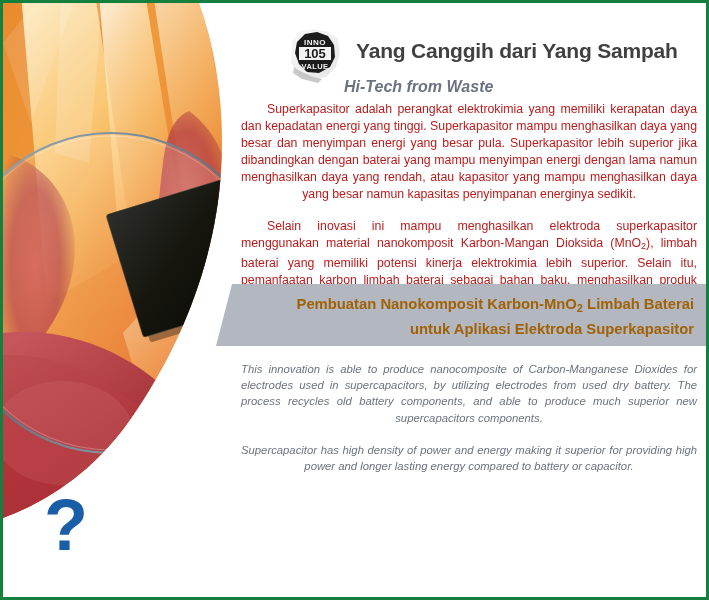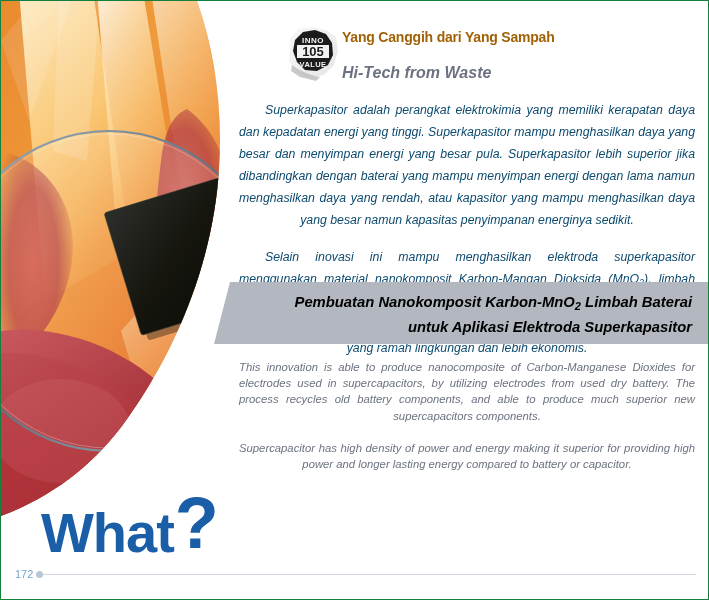--- a/index.html
+++ b/index.html
@@ -2,21 +2,21 @@
 <html><head>
 <meta charset="utf-8">
 <style>
   html,body{margin:0;padding:0;background:#ffffff;}
   body{font-family:"Liberation Sans", sans-serif;}
 
   .page{
     position:relative;
     width:709px;height:600px;
     background:#ffffff;
-    border:1px solid #15803d;
+    border:3px solid #15803d;
     box-sizing:border-box;
     overflow:hidden;
   }
 
   
   .art-wrap{
     position:absolute;left:0;top:0;width:250px;height:520px;
     overflow:hidden;
   }
   .art-clip{
@@ -28,53 +28,52 @@
   .header{
     position:absolute;left:285px;top:22px;width:410px;height:62px;
   }
   .badge{
     position:absolute;left:0;top:2px;width:56px;height:56px;
   }
   .head-texts{
     position:absolute;left:56px;top:2px;
   }
   .head-title{
-    font-size:14px;font-weight:bold;color:#a16207;
-    letter-spacing:-0.2px;line-height:24px;margin:0;white-space:nowrap;
+    font-size:21px;font-weight:bold;color:#404040;
+    letter-spacing:-0.2px;line-height:24px;margin:12px;white-space:nowrap;
   }
   .head-sub{
     font-size:16px;font-weight:bold;font-style:italic;color:#6b7280;
     line-height:20px;margin:14px 0 0 0;white-space:nowrap;
   }
 
   
   .body-col{
     position:absolute;left:238px;top:98px;width:456px;
   }
   .para{
     margin:0 0 0 0;
-    font-size:12.3px;line-height:22px;
-    color:#0c4a6e;text-align:justify;
+    font-size:12.3px;line-height:17px;
+    color:#b91c1c;text-align:justify;
     text-align-last:center;
     text-indent:26px;
-    font-style:italic;
   }
   .para + .para{margin-top:15px;}
   .para sub{font-size:9px;vertical-align:-2px;}
 
   
   .band{
     position:absolute;left:205px;top:281px;width:504px;height:62px;
   }
   .band-bg{position:absolute;left:0;top:0;}
   .band-text{
     position:absolute;right:18px;top:10px;width:440px;
     text-align:right;
-    font-size:14.8px;font-weight:bold;font-style:italic;
-    color:#000000;line-height:21px;
+    font-size:14.8px;font-weight:bold;
+    color:#a16207;line-height:21px;
   }
   .band-text sub{font-size:11px;vertical-align:-3px;}
 
   
   .eng-col{
     position:absolute;left:238px;top:358px;width:456px;
   }
   .eng{
     margin:0;font-size:11.3px;line-height:16.2px;
     font-style:italic;color:#6b7280;
@@ -253,23 +252,17 @@
     </svg>
     <div class="band-text"><span>Pembuatan Nanokomposit Karbon-MnO</span><sub>2</sub><span> Limbah Baterai untuk Aplikasi Elektroda Superkapasitor</span></div>
   </div>
 
   <div class="eng-col">
     <p class="eng">This innovation is able to produce nanocomposite of Carbon-Manganese Dioxides for electrodes used in supercapacitors, by utilizing electrodes from used dry battery. The process recycles old battery components, and able to produce much superior new supercapacitors components.</p>
     <p class="eng">Supercapacitor has high density of power and energy making it superior for providing high power and longer lasting energy compared to battery or capacitor.</p>
   </div>
 
   <div class="whatblock">
-    <span class="what-word">What</span>
     <span class="what-mark">?</span>
   </div>
 
-  <div class="footer">
-    <span class="pagenum">172</span>
-    <span class="footdot"></span>
-    <span class="footrule"></span>
-  </div>
 
 </div>
 
 </body></html>

